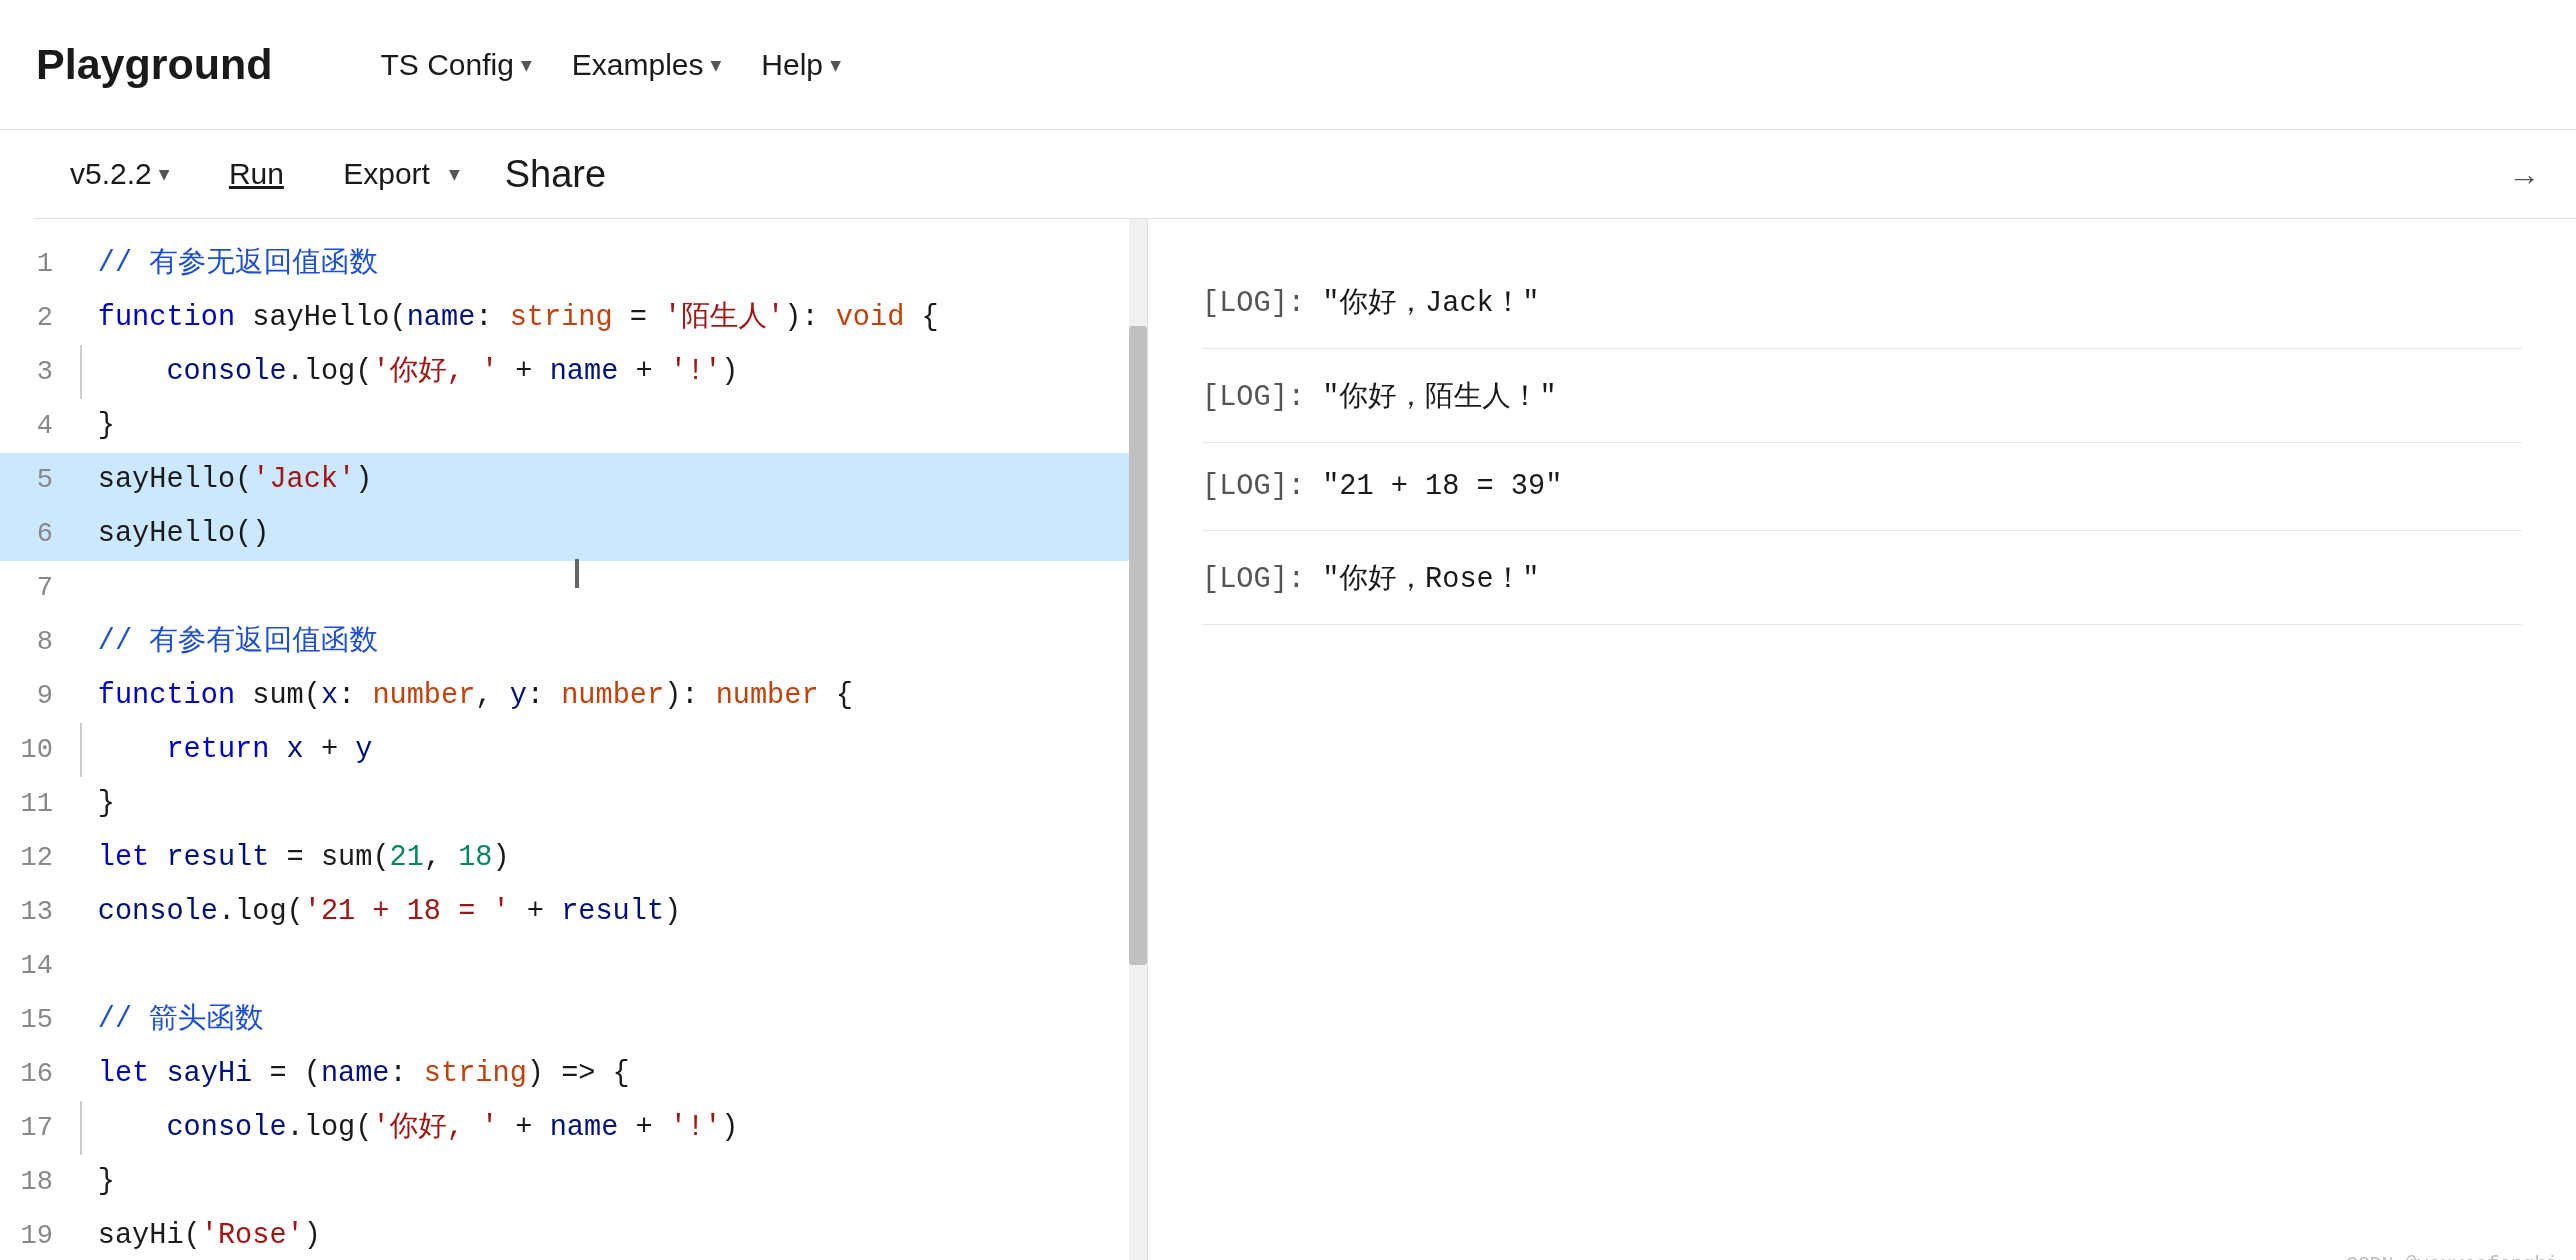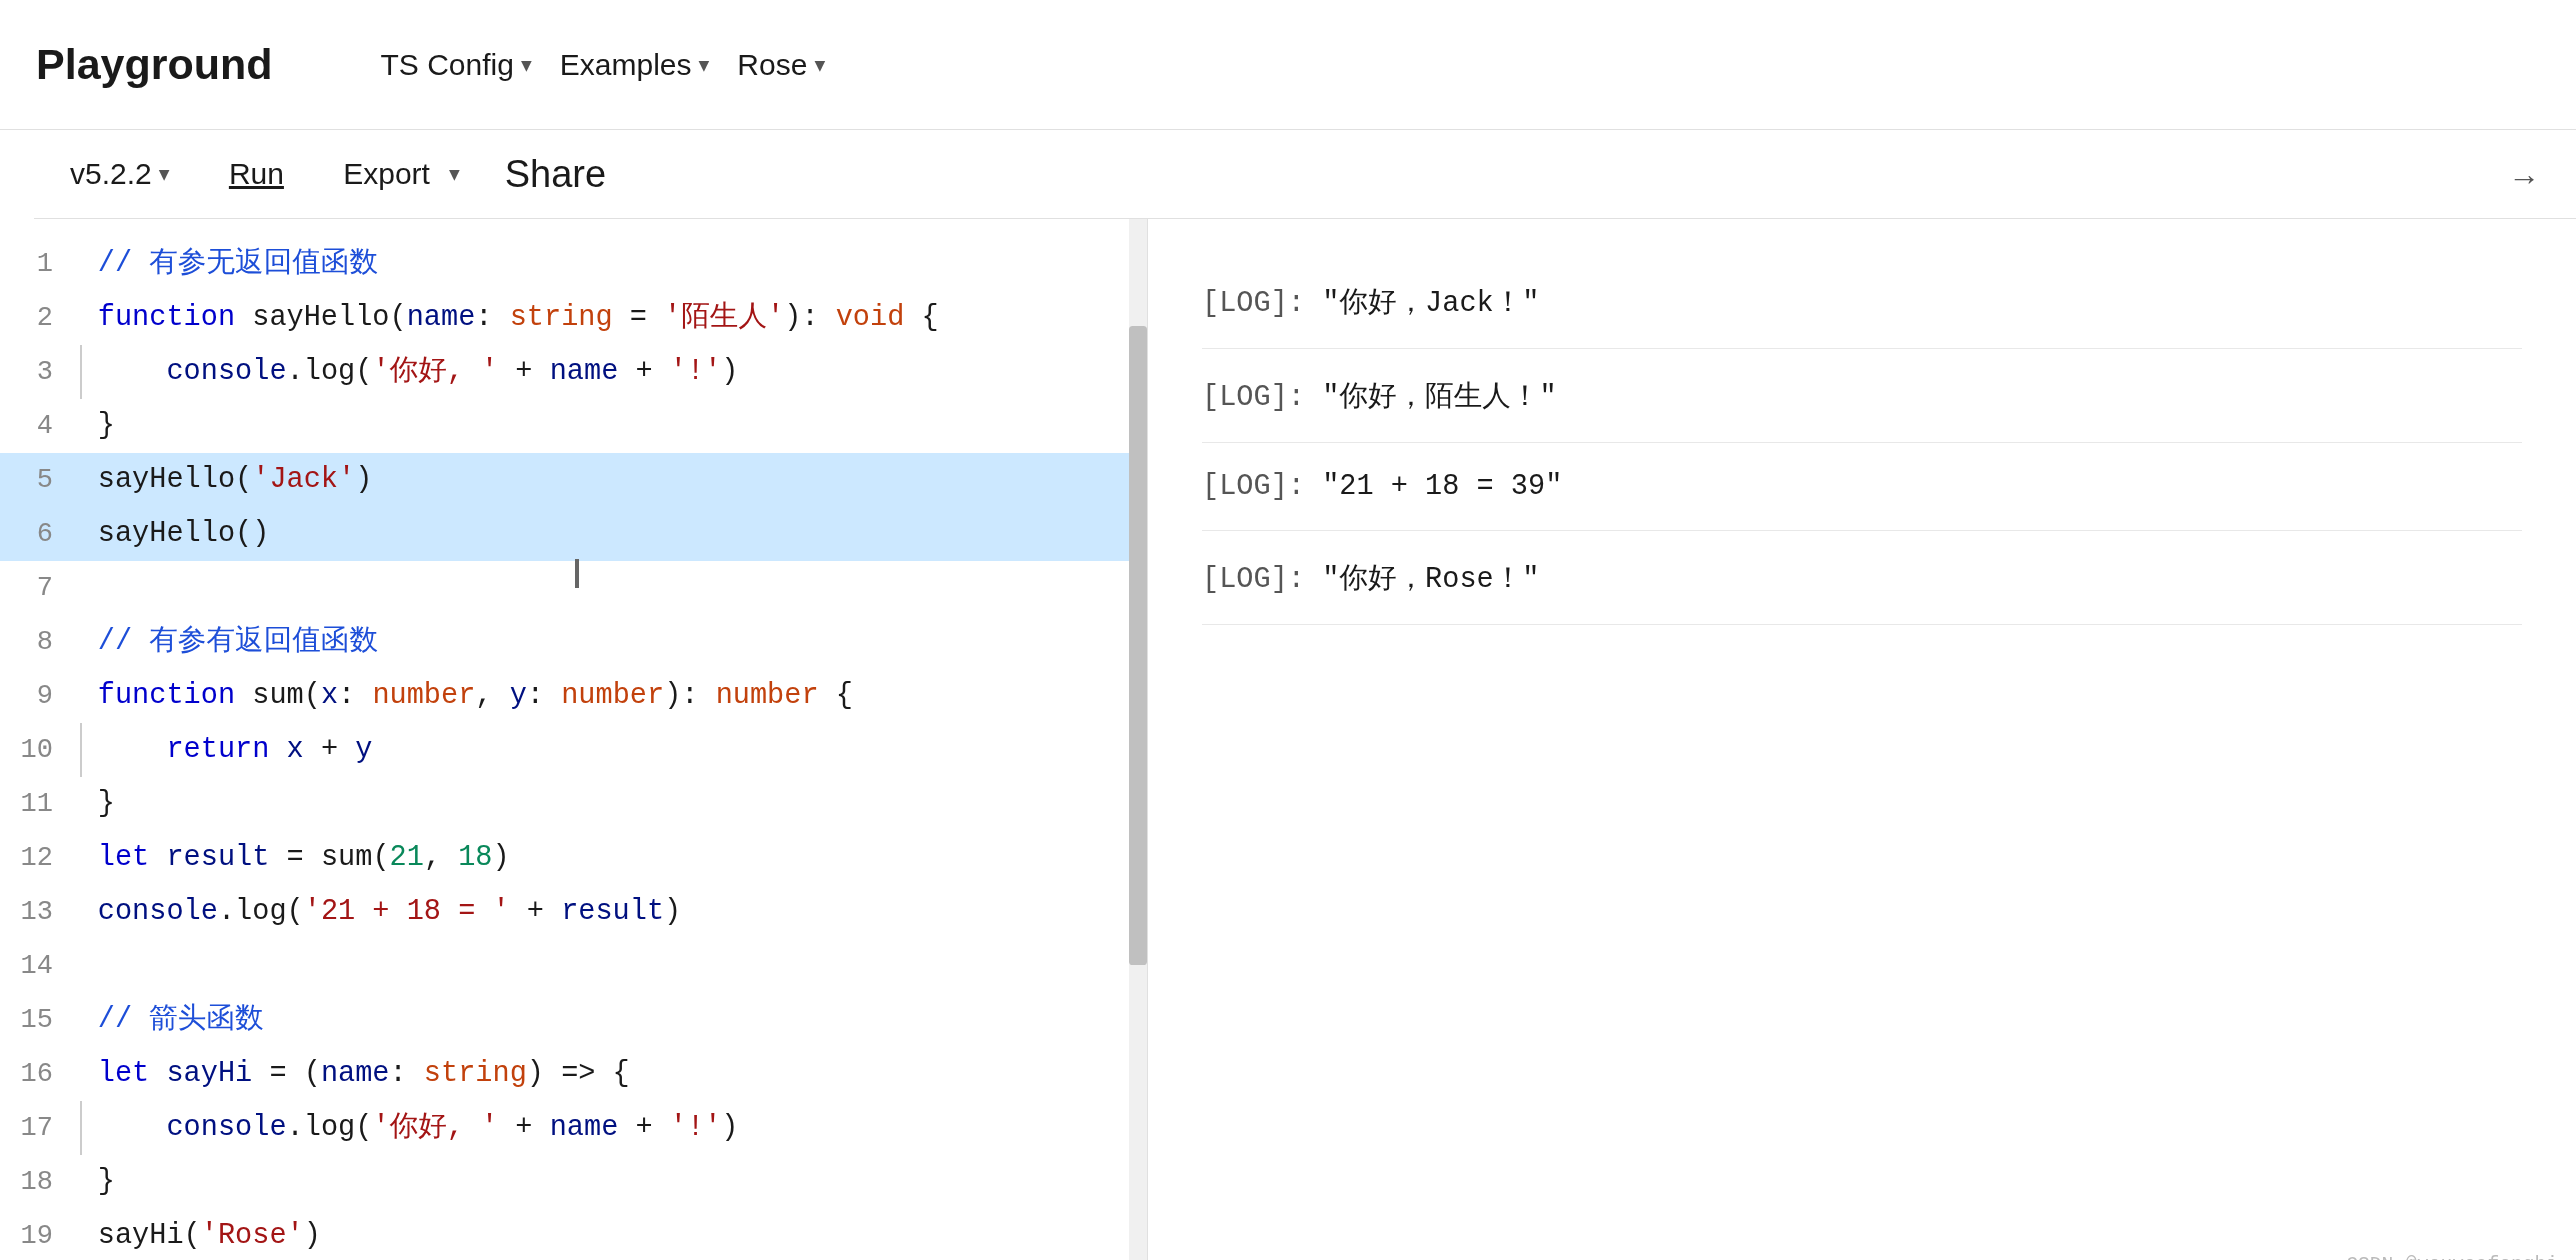--- a/index.html
+++ b/index.html
@@ -29,21 +29,21 @@
     .app-title {
       font-size: 43px;
       font-weight: 700;
       color: #1a1a1a;
       white-space: nowrap;
     }
 
     .nav-menu {
       display: flex;
       align-items: center;
-      gap: 28px;
+      gap: 40px;
       margin-left: 54px;
     }
 
     .nav-item {
       display: flex;
       align-items: center;
       gap: 7.1px;
       font-size: 30px;
       color: #1a1a1a;
       cursor: pointer;
@@ -258,21 +258,21 @@
   <div class="nav-menu">
     <div class="nav-item">
       <span>TS Config</span>
       <span class="chevron">▾</span>
     </div>
     <div class="nav-item">
       <span>Examples</span>
       <span class="chevron">▾</span>
     </div>
     <div class="nav-item">
-      <span>Rose</span>
+      <span>Help</span>
       <span class="chevron">▾</span>
     </div>
   </div>
 </div>
 
 <div class="toolbar">
   <button class="version-btn">
     <span>v5.2.2</span>
     <span class="chevron">▾</span>
   </button>

